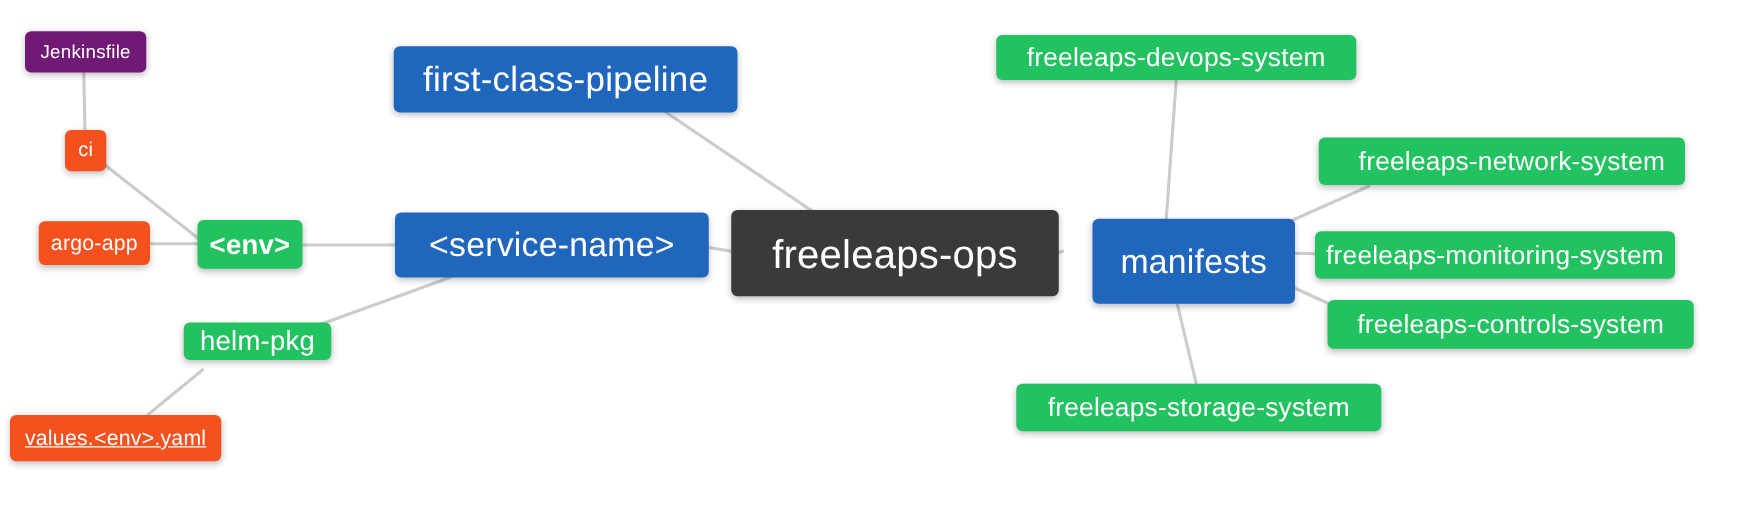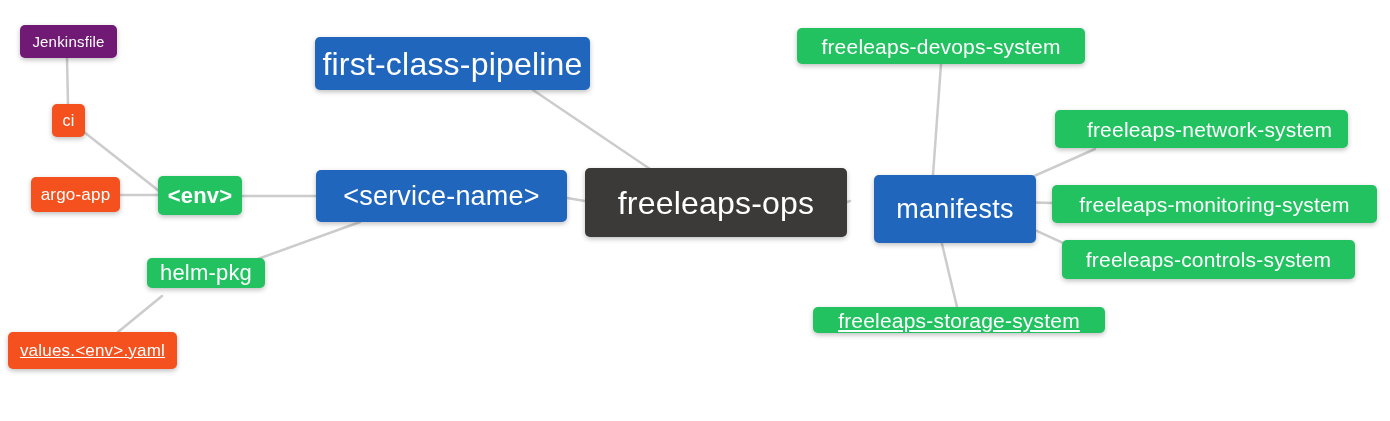--- a/index.html
+++ b/index.html
@@ -58,23 +58,23 @@
       <line x1="1013" y1="220" x2="1098" y2="259" stroke="#cccccc" stroke-width="2.5" stroke-linecap="round"></line>
       <line x1="938" y1="227" x2="957" y2="307" stroke="#cccccc" stroke-width="2.5" stroke-linecap="round"></line>
     </svg>
   <div id="node-layer">
       <div class="node" style="left: 20px; top: 25px; width: 97px; height: 33px; font-size: 15px; background: #701a75; color: rgb(255, 255, 255);">Jenkinsfile</div>
       <div class="node" style="left: 52px; top: 104px; width: 33px; height: 33px; font-size: 16px; background: rgb(244, 81, 30); color: rgb(255, 255, 255);">ci</div>
       <div class="node" style="left: 31px; top: 177px; width: 89px; height: 35px; font-size: 17px; background: rgb(244, 81, 30); color: rgb(255, 255, 255);">argo-app</div>
       <div class="node" style="left: 158px; top: 176px; width: 84px; height: 39px; font-size: 22px; background: rgb(34, 194, 97); color: rgb(255, 255, 255); font-weight: bold;">&lt;env&gt;</div>
       <div class="node" style="left: 147px; top: 258px; width: 118px; height: 30px; font-size: 22px; background: rgb(34, 194, 97); color: rgb(255, 255, 255);">helm-pkg</div>
       <div class="node" style="left: 8px; top: 332px; width: 169px; height: 37px; font-size: 17px; background: rgb(244, 81, 30); color: rgb(255, 255, 255); text-decoration: underline;">values.&lt;env&gt;.yaml</div>
-      <div class="node" style="left: 315px; top: 37px; width: 275px; height: 53px; font-size: 32px; background: rgb(33, 102, 189); color: rgb(255, 255, 255);">first-class-pipeline</div>
+      <div class="node" style="left: 315px; top: 37px; width: 275px; height: 53px; font-size: 28px; background: rgb(33, 102, 189); color: rgb(255, 255, 255);">first-class-pipeline</div>
       <div class="node" style="left: 316px; top: 170px; width: 251px; height: 52px; font-size: 27px; background: rgb(33, 102, 189); color: rgb(255, 255, 255);">&lt;service-name&gt;</div>
       <div class="node" style="left: 585px; top: 168px; width: 262px; height: 69px; font-size: 32px; background: rgb(60, 58, 57); color: rgb(255, 255, 255);">freeleaps-ops</div>
       <div class="node" style="left: 874px; top: 175px; width: 162px; height: 68px; font-size: 27px; background: rgb(33, 102, 189); color: rgb(255, 255, 255);">manifests</div>
       <div class="node" style="left: 797px; top: 28px; width: 288px; height: 36px; font-size: 21px; background: rgb(34, 194, 97); color: rgb(255, 255, 255);">freeleaps-devops-system</div>
       <div class="node" style="left: 1055px; top: 110px; width: 293px; height: 38px; font-size: 21px; background: rgb(34, 194, 97); color: rgb(255, 255, 255); padding-left: 24px;">freeleaps-network-system</div>
-      <div class="node" style="left: 1052px; top: 185px; width: 325px; height: 38px; font-size: 21px; background: rgb(34, 194, 97); color: rgb(255, 255, 255);">freeleaps-monitoring-system</div>
+      <div class="node" style="left: 1052px; top: 185px; width: 288px; height: 38px; font-size: 21px; background: rgb(34, 194, 97); color: rgb(255, 255, 255);">freeleaps-monitoring-system</div>
       <div class="node" style="left: 1062px; top: 240px; width: 293px; height: 39px; font-size: 21px; background: rgb(34, 194, 97); color: rgb(255, 255, 255);">freeleaps-controls-system</div>
-      <div class="node" style="left: 813px; top: 307px; width: 292px; height: 26px; font-size: 21px; background: rgb(34, 194, 97); color: rgb(255, 255, 255); text-decoration: underline;">freeleaps-storage-system</div>
+      <div class="node" style="left: 813px; top: 307px; width: 292px; height: 38px; font-size: 21px; background: rgb(34, 194, 97); color: rgb(255, 255, 255);">freeleaps-storage-system</div>
     </div>
 </div>
 
 </body></html>

